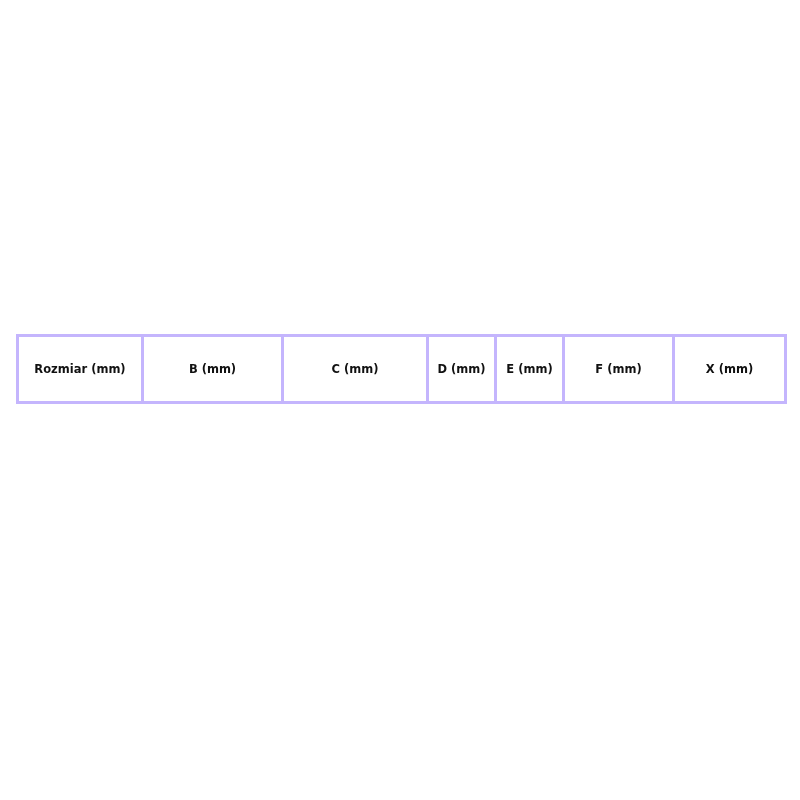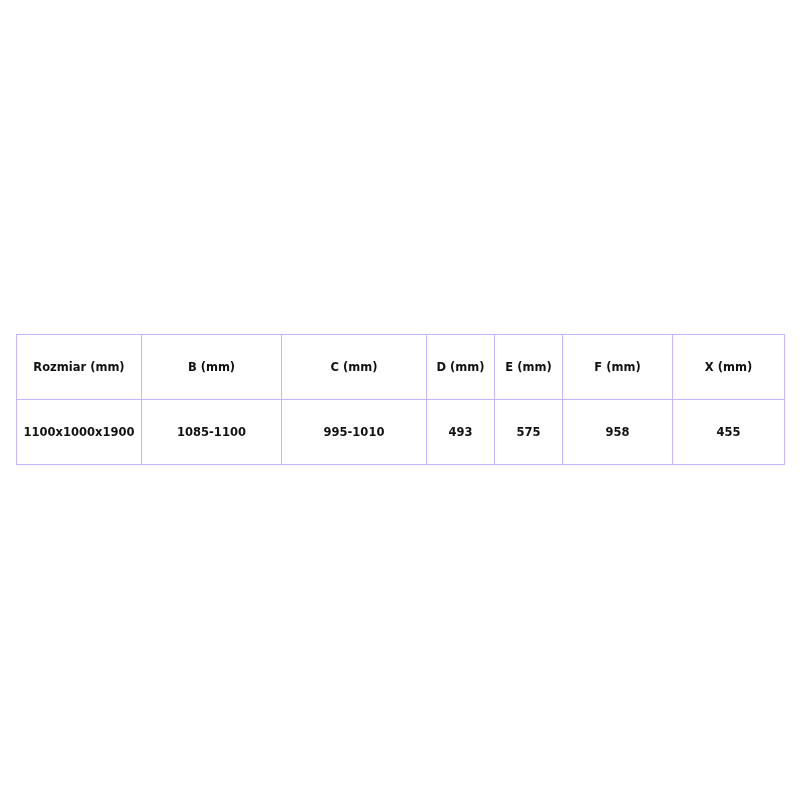--- a/index.html
+++ b/index.html
@@ -28,21 +28,21 @@
     top: 334px;
     width: 768px;
   }
   table.spec {
     border-collapse: collapse;
     width: 768px;
     table-layout: fixed;
   }
   table.spec th,
   table.spec td {
-    border: 1px solid #c4b5fd;
+    border: 3px solid #c4b5fd;
     text-align: center;
     vertical-align: middle;
     font-size: 11.5px;
     font-weight: bold;
     color: #111111;
     height: 32px;
     padding: 16px 2px;
     white-space: nowrap;
     overflow: hidden;
   }
@@ -78,25 +78,16 @@
           <th>Rozmiar (mm)</th>
           <th>B (mm)</th>
           <th>C (mm)</th>
           <th>D (mm)</th>
           <th>E (mm)</th>
           <th>F (mm)</th>
           <th>X (mm)</th>
         </tr>
       </thead>
       <tbody>
-        <tr>
-          <td>1100x1000x1900</td>
-          <td>1085-1100</td>
-          <td>995-1010</td>
-          <td>493</td>
-          <td>575</td>
-          <td>958</td>
-          <td>455</td>
-        </tr>
       </tbody>
     </table>
   </div>
 </div>
 
 </body></html>

